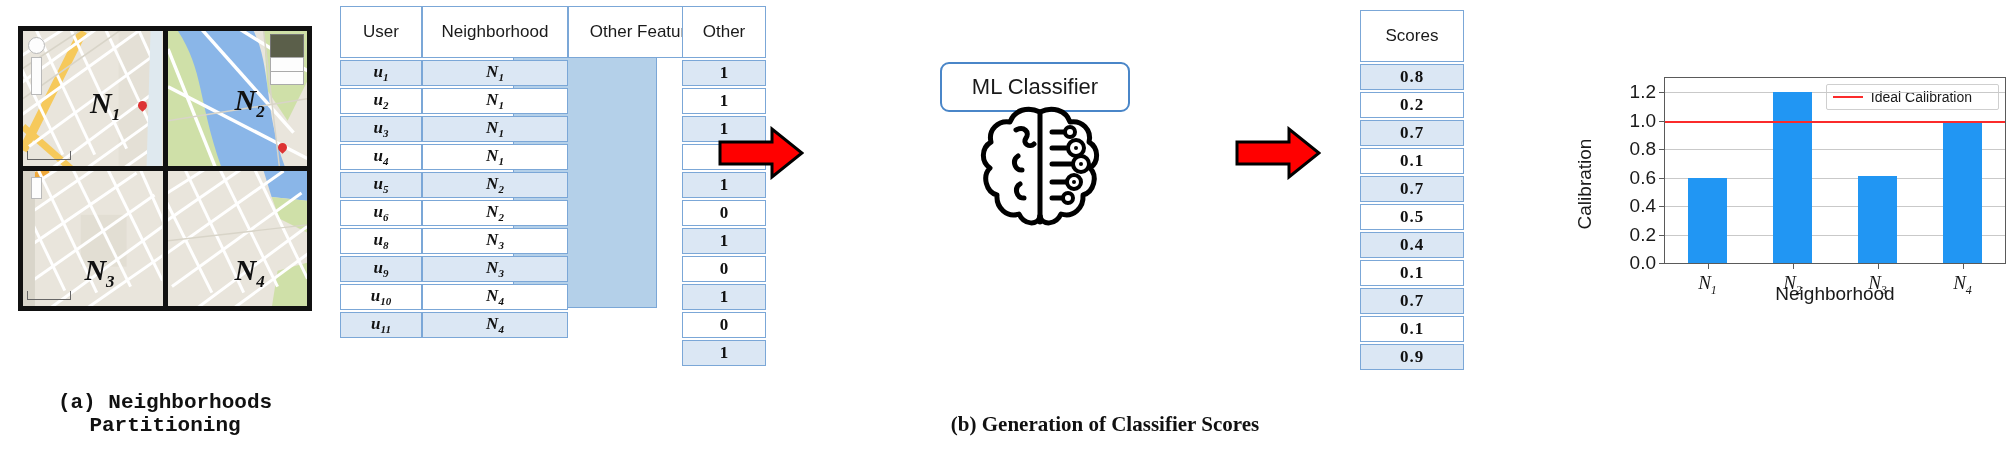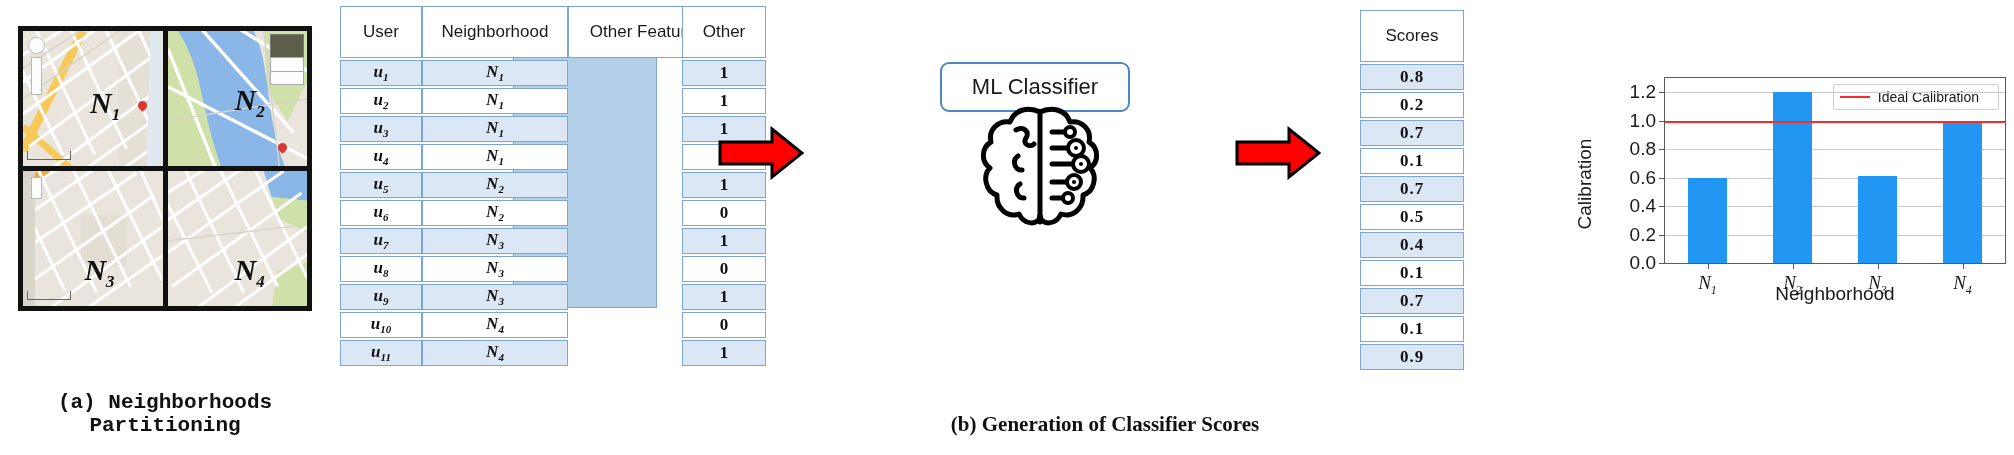--- a/index.html
+++ b/index.html
@@ -81,21 +81,21 @@
   .ytickmark{position:absolute;left:-6px;width:6px;height:1px;background:#5a5a5a;}
   .xtick{position:absolute;top:100%;margin-top:9px;transform:translateX(-50%);
          font-family:"Liberation Serif",serif;font-style:italic;font-size:19px;color:#1a1a1a;}
   .xtick sub{font-size:12px;font-style:italic;}
   .xtickmark{position:absolute;top:0;width:1px;height:6px;background:#5a5a5a;}
   .xlabel{position:absolute;left:112px;right:8px;bottom:24px;text-align:center;
           font-size:19px;color:#1a1a1a;}
   .ylabel{position:absolute;left:-12px;top:50%;transform:translateY(-50%) rotate(-90deg);
           transform-origin:center;font-size:19px;color:#1a1a1a;white-space:nowrap;}
   .legend{position:absolute;right:6px;top:6px;border:1px solid #cfcfcf;background:#fff;
-          padding:4px 19px 4px 6px;display:flex;align-items:center;gap:8px;border-radius:2px;}
+          padding:4px 26px 4px 6px;display:flex;align-items:center;gap:8px;border-radius:2px;}
   .legend .swatch{width:30px;height:2px;background:#fb2b2b;}
   .legend .ltxt{font-size:14px;color:#1a1a1a;}
 
   
   .caption{position:absolute;bottom:18px;text-align:center;font-family:"Liberation Serif",serif;
            font-weight:700;font-size:21px;color:#111;}
   #caption-a{left:0;width:330px;font-family:Liberation Mono, monospace;}
   #caption-b{left:330px;width:890px;}
 </style>
 </head>
@@ -262,25 +262,20 @@
             <td class="c-other"></td>
           </tr>
           <tr class="alt">
             <td class="ital">u<sub>5</sub></td>
             <td class="ital">N<sub>2</sub></td>
             <td class="c-other"></td>
           </tr>
           <tr>
             <td class="ital">u<sub>6</sub></td>
             <td class="ital">N<sub>2</sub></td>
-            <td class="c-other"></td>
-          </tr>
-          <tr class="alt">
-            <td class="ital">u<sub>7</sub></td>
-            <td class="ital">N<sub>3</sub></td>
             <td class="c-other"></td>
           </tr>
           <tr>
             <td class="ital">u<sub>8</sub></td>
             <td class="ital">N<sub>3</sub></td>
             <td class="c-other"></td>
           </tr>
           <tr class="alt">
             <td class="ital">u<sub>9</sub></td>
             <td class="ital">N<sub>3</sub></td>

